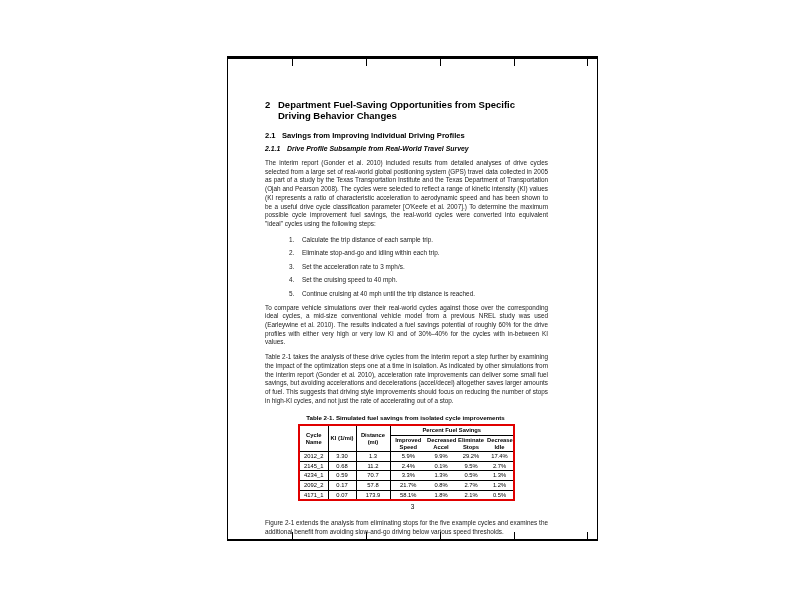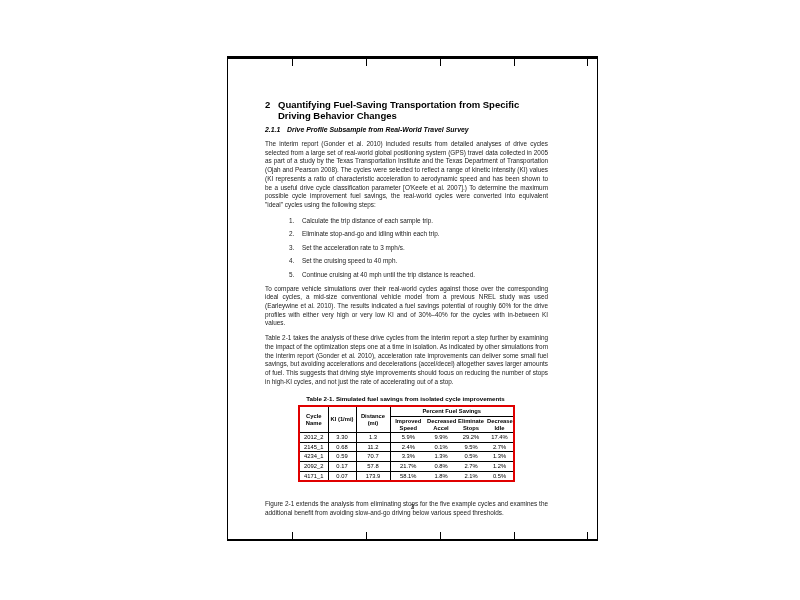--- a/index.html
+++ b/index.html
@@ -53,23 +53,27 @@
   <div class="tick bottom" style="left:64px"></div>
   <div class="tick bottom" style="left:138px"></div>
   <div class="tick bottom" style="left:212px"></div>
   <div class="tick bottom" style="left:286px"></div>
   <div class="tick bottom" style="left:359px"></div>
 
   <div class="content">
 
     <div class="h1">
       <span class="num">2</span>
-      <span>Quantifying Fuel-Saving Transportation from Specific Driving Behavior Changes</span>
+      <span>Department Fuel-Saving Opportunities from Specific Driving Behavior Changes</span>
     </div>
 
+    <div class="h2">
+      <span class="num">2.1</span>
+      <span>Savings from Improving Individual Driving Profiles</span>
+    </div>
 
     <div class="h3">
       <span class="num">2.1.1</span>
       <span>Drive Profile Subsample from Real-World Travel Survey</span>
     </div>
 
     <p class="body">The interim report (Gonder et al. 2010) included results from detailed analyses of drive cycles selected from a large set of real-world global positioning system (GPS) travel data collected in 2005 as part of a study by the Texas Transportation Institute and the Texas Department of Transportation (Ojah and Pearson 2008). The cycles were selected to reflect a range of kinetic intensity (KI) values (KI represents a ratio of characteristic acceleration to aerodynamic speed and has been shown to be a useful drive cycle classification parameter [O'Keefe et al. 2007].) To determine the maximum possible cycle improvement fuel savings, the real-world cycles were converted into equivalent "ideal" cycles using the following steps:</p>
 
     <ol class="steps">
         <li>Calculate the trip distance of each sample trip.</li>

